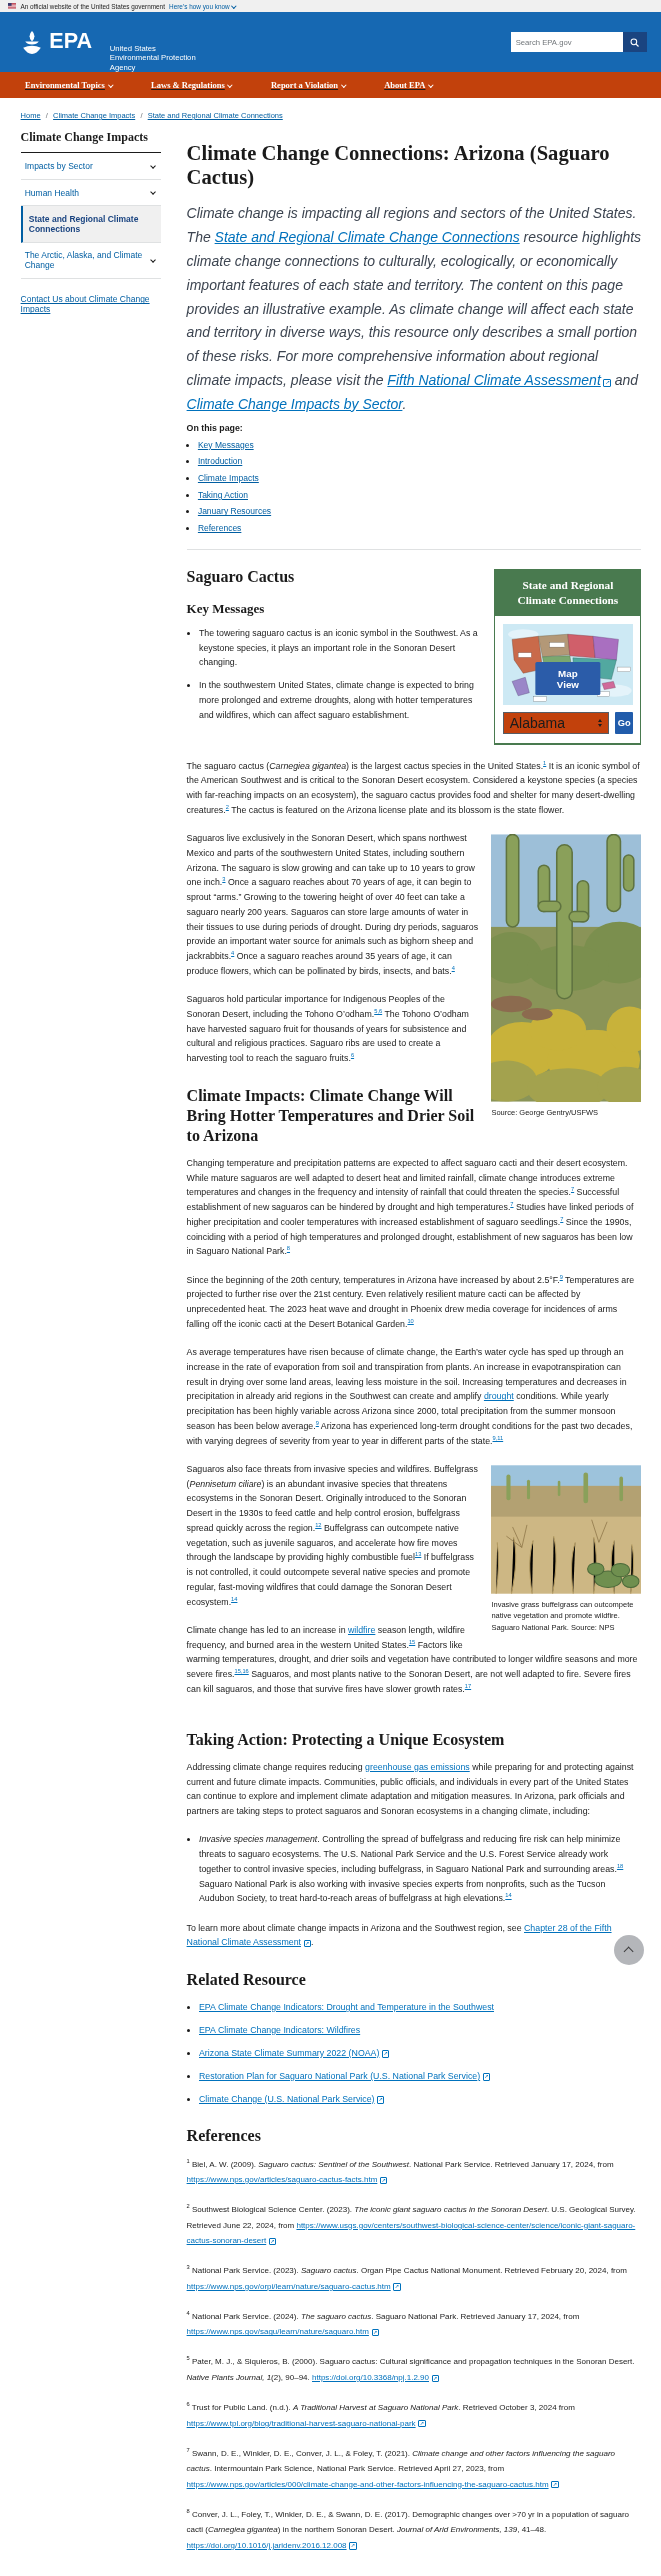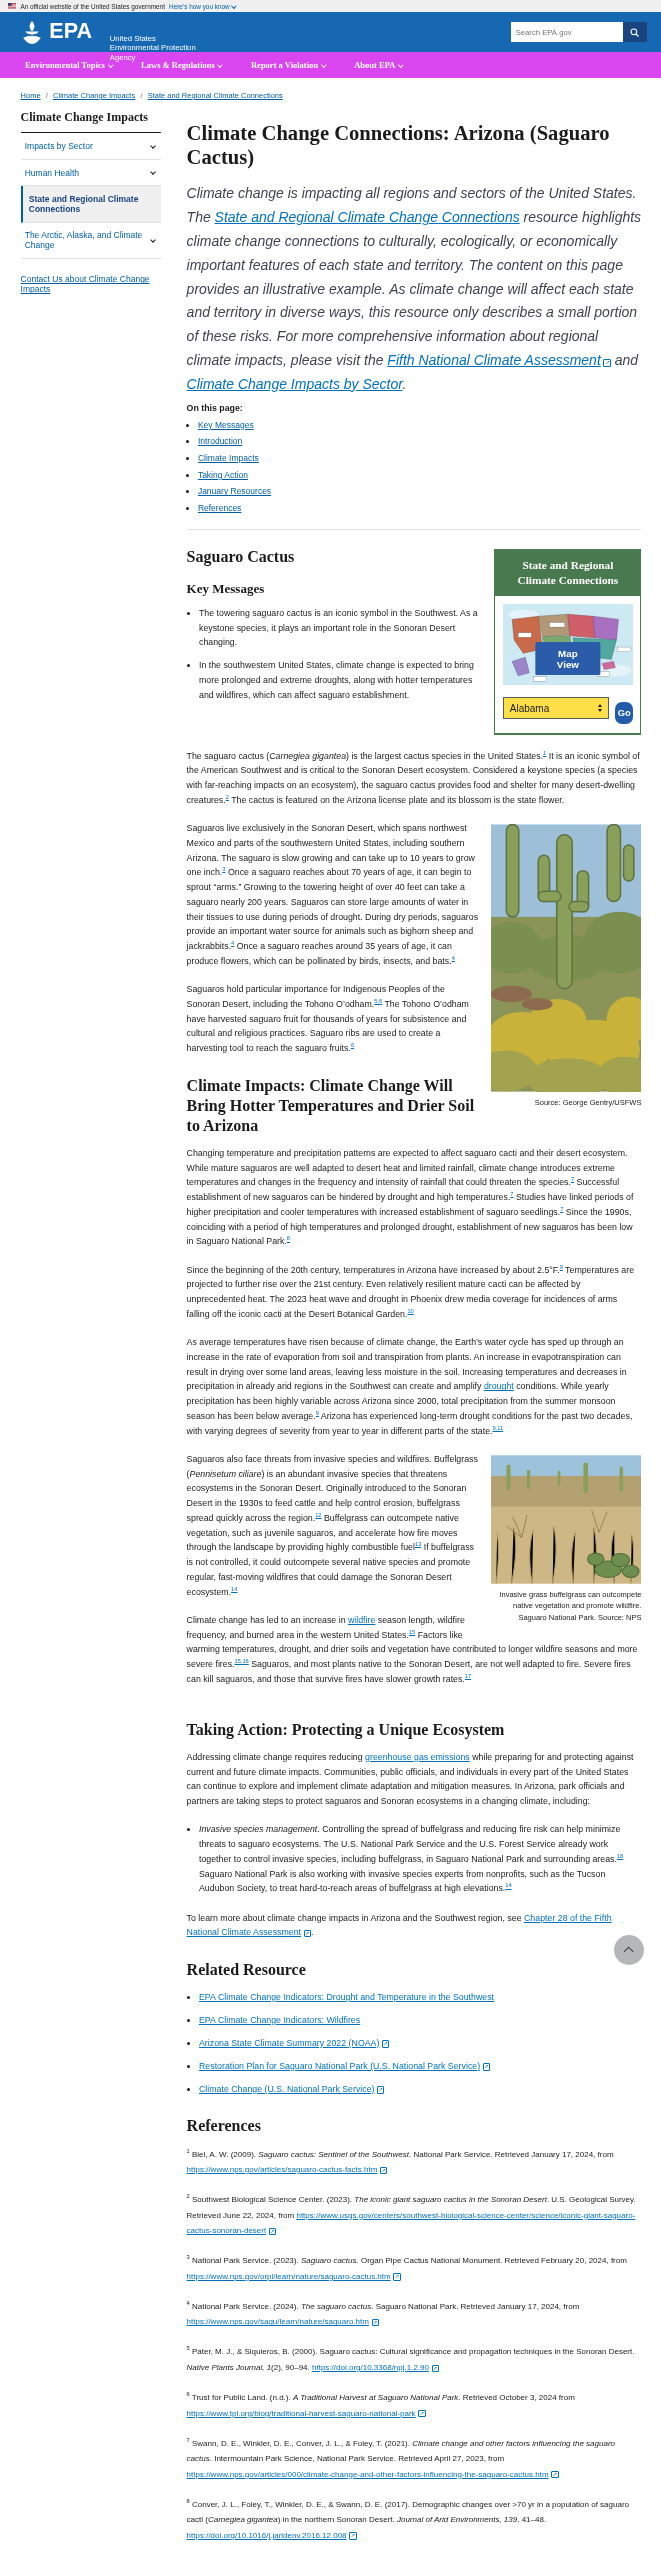--- a/index.html
+++ b/index.html
@@ -21,31 +21,31 @@
   sup.plain { font-size:5.7px; line-height:0; }
   em { font-style: italic; }
 
   
   .gov-banner { background:#f0f0f0; padding:2.6px 8.2px; display:flex; align-items:center; gap:4.1px; font-size:6.4px; color:#1b1b1b; }
   .gov-banner .flag { width:8.2px; height:5.7px; display:inline-block; }
   .gov-banner a { color:#005ea2; }
   .chev-dn { display:inline-block; width:3.6px; height:3.6px; border-right:0.8px solid #005ea2; border-bottom:0.8px solid #005ea2; transform:rotate(45deg); margin-left:2.1px; vertical-align:1px; }
 
   
-  .site-header { background:#1668b2; height:40px; display:flex; align-items:center; justify-content:space-between; padding:0 15.5px 0 17.5px;gap:8px; }
+  .site-header { background:#1668b2; height:60px; display:flex; align-items:center; justify-content:space-between; padding:0 15.5px 0 17.5px;gap:8px; }
   .brand { display:flex; align-items:center; gap:7.2px; }
   .epa-mark { display:flex; align-items:center; gap:3.1px; }
   .agency-name { color:#fff; font-size:7.7px; line-height:1.25;margin-top:32px; }
   .search-box { display:flex; }
   .search-box input { width:112px; height:19.6px; border:none; padding:0 5.2px; font-size:7.7px; font-family:"Liberation Sans",sans-serif; }
   .search-box input::placeholder { color:#71767a; }
   .search-btn { width:24px; height:19.6px; background:#1a4480; border:none; display:flex; align-items:center; justify-content:center; cursor:pointer; }
 
   
-  .main-nav { background:#d946ef; padding:7.7px 25px; display:flex; gap:29px; }
+  .main-nav { background:#c2410c; padding:7.7px 25px; display:flex; gap:39px;text-decoration:underline; }
   .main-nav .nav-item { color:#fff; font-family:"Liberation Serif", serif; font-weight:bold; font-size:8.5px; }
   .main-nav .nchev { display:inline-block; width:3.6px; height:3.6px; border-right:1px solid #fff; border-bottom:1px solid #fff; transform:rotate(45deg); margin-left:3.6px; vertical-align:1px; }
 
   
   .breadcrumb { padding:13.4px 20.6px 0 20.6px; font-size:7.5px; }
   .breadcrumb a { color:#005ea2; text-decoration:underline; }
   .breadcrumb .sep::before { content:"/"; color:#71767a; margin:0 5.2px; }
 
   
   .content { display:flex; padding:10.3px 20.6px 0 20.6px; gap:26px; }
@@ -74,28 +74,28 @@
   ul.bullets { list-style:disc; margin:0 0 14.4px 12.4px; }
   ul.bullets li { font-size:8.8px; line-height:1.68; margin:0 0 8.2px; }
 
   
   .connections-box { float:right; width:147px; margin:2.1px 0 13.4px 13.4px; border:0.5px solid #497a4f; border-bottom:2.6px solid #497a4f; background:#fff; }
   .connections-box .cb-head { background:#497a4f; color:#fff; text-align:center; font-family:"Liberation Serif", serif; font-weight:bold; font-size:11.3px; line-height:1.3; padding:8.2px 10.3px; }
   .cb-body { padding:8.2px 7.2px 9.3px; }
   .cb-map { position:relative; width:100%; height:80px; }
   .map-view-btn { position:absolute; left:50%; bottom:9.3px; transform:translateX(-50%); background:#2b5ca9; color:#fff; font-weight:bold; font-size:9.8px; border:none; padding:5.2px 13.4px; border-radius:1.5px; cursor:pointer; }
   .cb-controls { display:flex; gap:6.2px; margin-top:8.2px; align-items:center; }
-  .state-select { flex:1; height:21.6px; border:0.5px solid #565c65; display:flex; align-items:center; justify-content:space-between; padding:0 6.2px; font-size:10px; background:#fde047; cursor:pointer; }
+  .state-select { flex:1; height:21.6px; border:0.5px solid #565c65; display:flex; align-items:center; justify-content:space-between; padding:0 6.2px; font-size:14px; background:#c2410c; cursor:pointer; }
   .sel-arrows { display:flex; flex-direction:column; gap:1.5px; }
   .tri-up { width:0; height:0; border-left:2.6px solid transparent; border-right:2.6px solid transparent; border-bottom:3.1px solid #1b1b1b; }
   .tri-dn { width:0; height:0; border-left:2.6px solid transparent; border-right:2.6px solid transparent; border-top:3.1px solid #1b1b1b; }
-  .go-btn { width:18px; height:21.6px; background:#215cab; color:#fff; font-weight:bold; font-size:9.3px; border:none; border-radius:7px; cursor:pointer;margin-top:10px; }
-
-  
-  figure.photo { float:right; width:150px; margin:3.1px 0 11.3px 13.4px;text-align:right; }
+  .go-btn { width:18px; height:21.6px; background:#215cab; color:#fff; font-weight:bold; font-size:9.3px; border:none; border-radius:1px; cursor:pointer; }
+
+  
+  figure.photo { float:right; width:150px; margin:3.1px 0 11.3px 13.4px; }
   figure.photo svg { display:block; width:100%; }
   figure.photo figcaption { font-size:7.5px; line-height:1.5; color:#1b1b1b; margin-top:5.2px; }
 
   
   .refitem { font-size:8px; line-height:1.95; margin:0 0 14.4px; overflow-wrap:anywhere; }
 
   
   .back-top { position:absolute; top:1935px; left:614px; width:30px; height:30px; border-radius:50%; background:#aeb0b5; display:flex; align-items:center; justify-content:center; cursor:pointer; opacity:.92; }
   .back-top .up { width:7.2px; height:7.2px; border-left:1.5px solid #2e2e2e; border-top:1.5px solid #2e2e2e; transform:rotate(45deg); margin-top:3.1px; }
 

